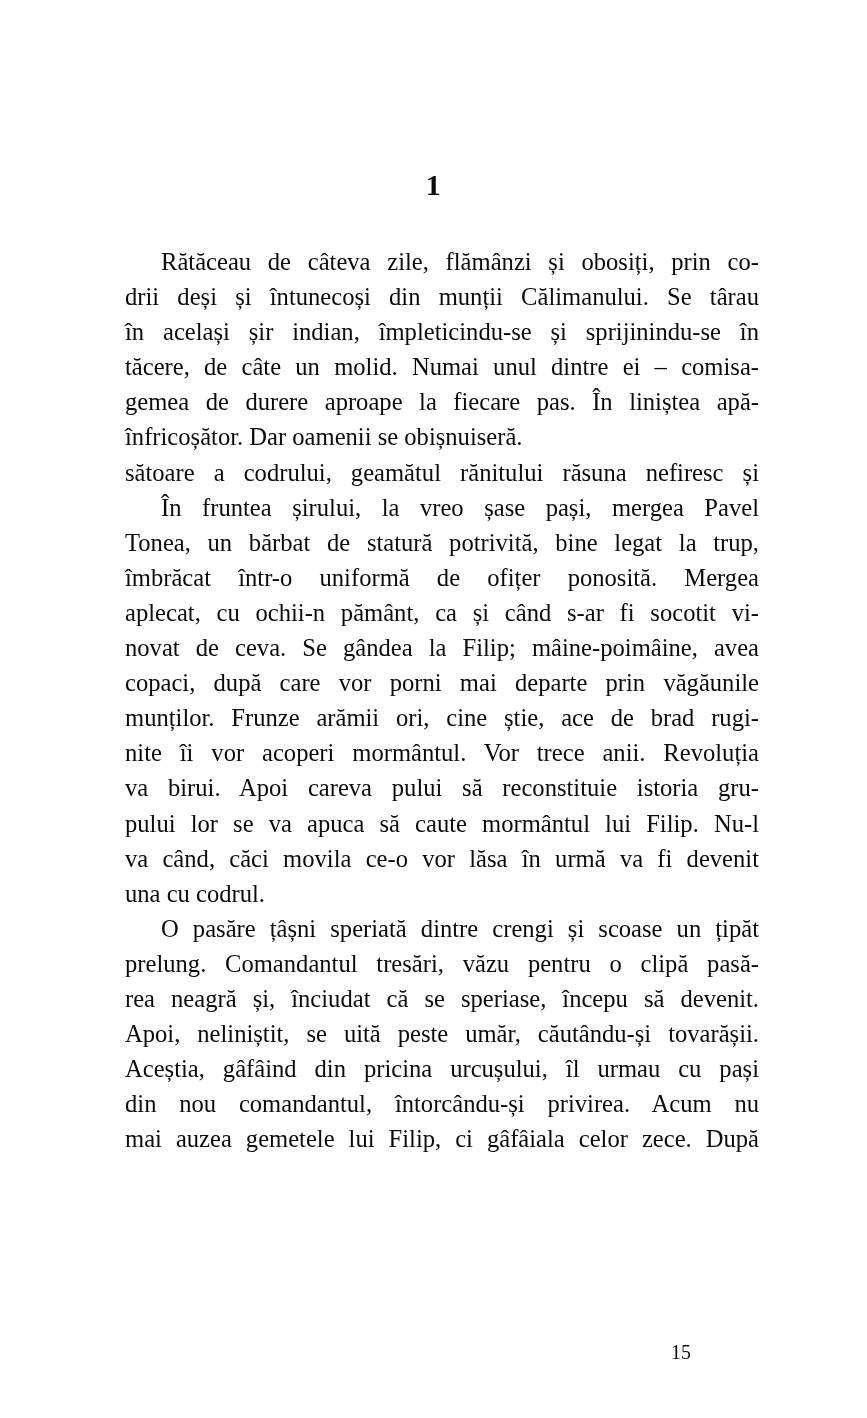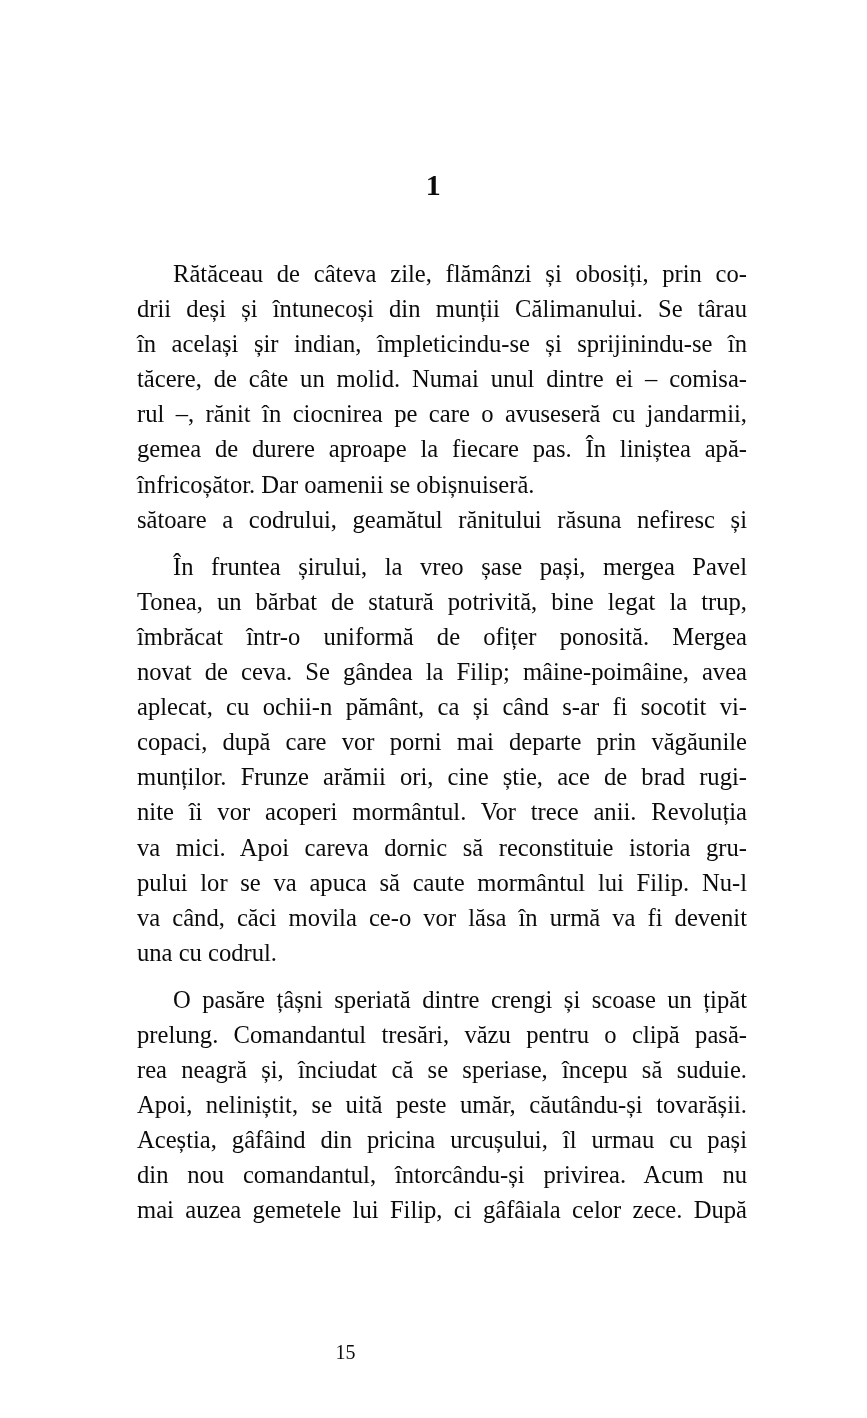--- a/index.html
+++ b/index.html
@@ -45,83 +45,82 @@
     width: 634px;
     font-size: 24.6px;
     line-height: 35.1px;
     text-align: justify;
     text-justify: inter-word;
     hyphens: none;
   }
 
   
   .para {
-    margin: 12px;
+    margin: 0;
   }
   .line {
     display: block;
     text-align: justify;
     text-align-last: justify;
     white-space: pre;
   }
   .line.indent {
     text-indent: 36px;
   }
   .line.last {
     text-align-last: left;
   }
 
   
   .folio {
     position: absolute;
     top: 1340px;
     left: 0;
     width: 691px;
-    text-align: center;
+    text-align: right;
     font-size: 20px;
     line-height: 24px;
   }
 </style>
 </head>
 <body>
 
 <div class="page">
 
   <div class="chapter-number">1</div>
 
   <div class="text-column">
 
     <div class="para" id="p1">
         <span class="line indent">Rătăceau de câteva zile, flămânzi și obosiți, prin co-</span>
         <span class="line">drii deși și întunecoși din munții Călimanului. Se târau</span>
         <span class="line">în același șir indian, împleticindu-se și sprijinindu-se în</span>
         <span class="line">tăcere, de câte un molid. Numai unul dintre ei – comisa-</span>
-        <span class="line">rul –, rănit în ciocnirea pe care o avuseseră cu jandarmii,</span>
         <span class="line">gemea de durere aproape la fiecare pas. În liniștea apă-</span>
         <span class="line last">înfricoșător. Dar oamenii se obișnuiseră.</span>
         <span class="line">sătoare a codrului, geamătul rănitului răsuna nefiresc și</span>
       </div>
     <div class="para" id="p2">
         <span class="line indent">În fruntea șirului, la vreo șase pași, mergea Pavel</span>
         <span class="line">Tonea, un bărbat de statură potrivită, bine legat la trup,</span>
         <span class="line">îmbrăcat într-o uniformă de ofițer ponosită. Mergea</span>
+        <span class="line">aplecat, cu ochii-n pământ, ca și când s-ar fi socotit vi-</span>
         <span class="line">novat de ceva. Se gândea la Filip; mâine-poimâine, avea</span>
-        <span class="line">aplecat, cu ochii-n pământ, ca și când s-ar fi socotit vi-</span>
         <span class="line">copaci, după care vor porni mai departe prin văgăunile</span>
         <span class="line">munților. Frunze arămii ori, cine știe, ace de brad rugi-</span>
         <span class="line">nite îi vor acoperi mormântul. Vor trece anii. Revoluția</span>
-        <span class="line">va mici. Apoi careva dornic să reconstituie istoria gru-</span>
+        <span class="line">va birui. Apoi careva pului să reconstituie istoria gru-</span>
         <span class="line">pului lor se va apuca să caute mormântul lui Filip. Nu-l</span>
         <span class="line">va când, căci movila ce-o vor lăsa în urmă va fi devenit</span>
         <span class="line last">una cu codrul.</span>
       </div>
     <div class="para" id="p3">
         <span class="line indent">O pasăre țâșni speriată dintre crengi și scoase un țipăt</span>
         <span class="line">prelung. Comandantul tresări, văzu pentru o clipă pasă-</span>
-        <span class="line">rea neagră și, înciudat că se speriase, începu să suduie.</span>
+        <span class="line">rea neagră și, înciudat că se speriase, începu să devenit.</span>
         <span class="line">Apoi, neliniștit, se uită peste umăr, căutându-și tovarășii.</span>
         <span class="line">Aceștia, gâfâind din pricina urcușului, îl urmau cu pași</span>
         <span class="line">din nou comandantul, întorcându-și privirea. Acum nu</span>
         <span class="line">mai auzea gemetele lui Filip, ci gâfâiala celor zece. După</span>
       </div>
 
   </div>
 
   <div class="folio">15</div>
 

